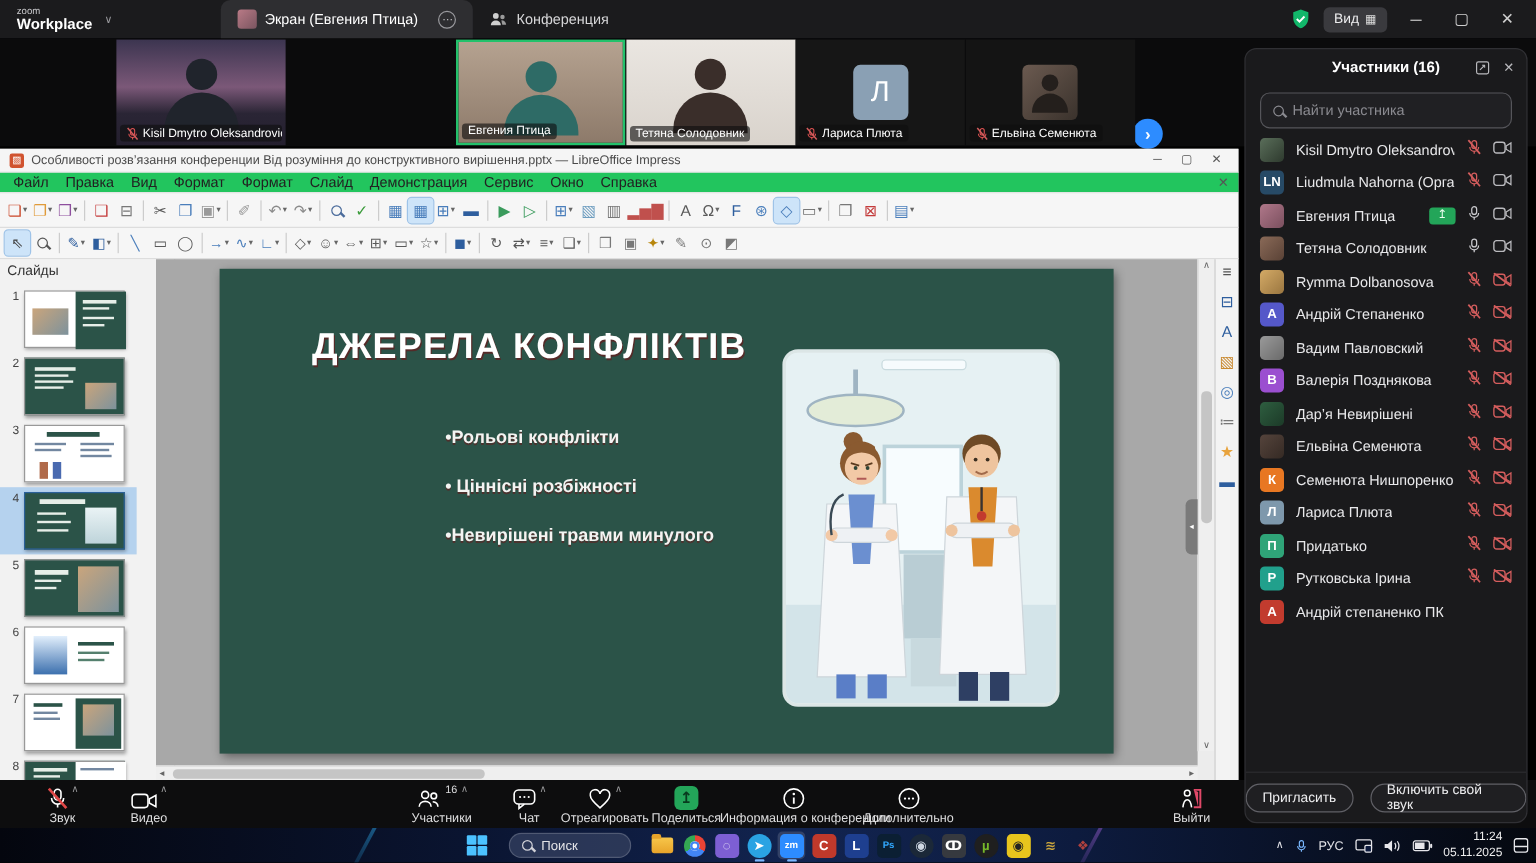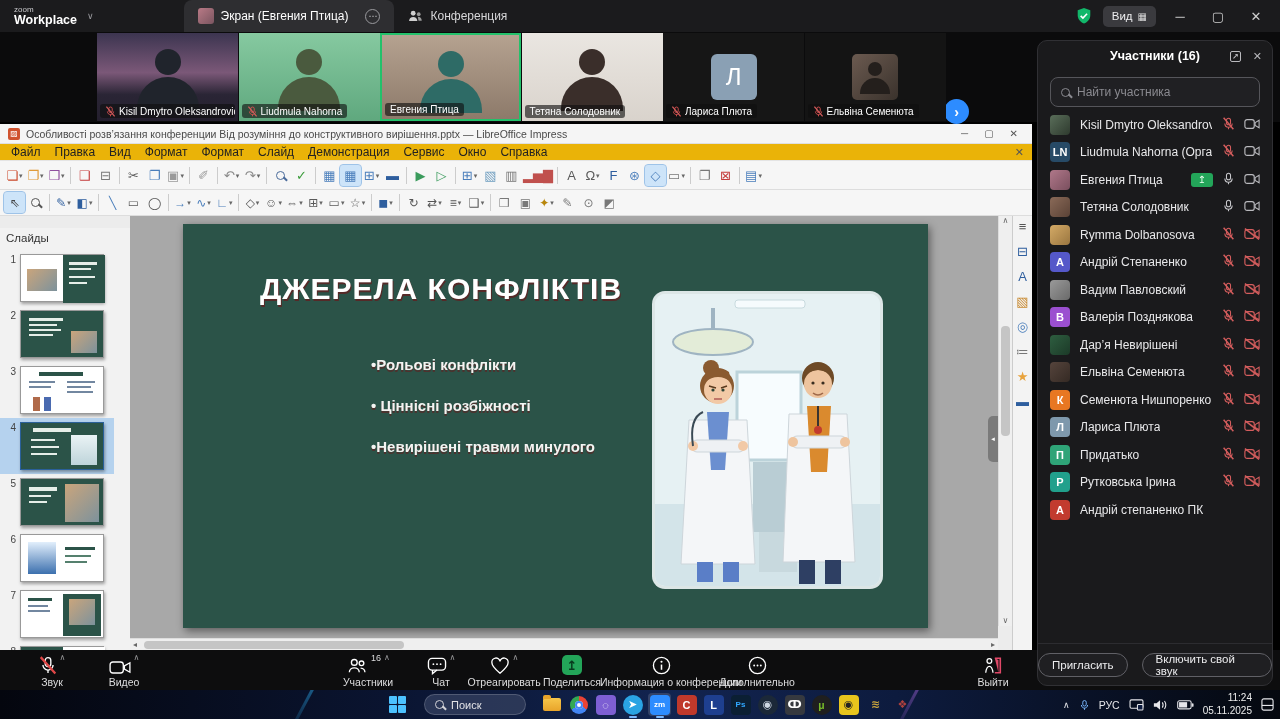--- a/index.html
+++ b/index.html
@@ -32,36 +32,36 @@
   .letter-avatar-lg{position:absolute;left:50%;top:50%;transform:translate(-50%,-50%);width:46px;height:46px;border-radius:6px;display:flex;align-items:center;justify-content:center;color:#fff;font-size:24px;}
   .photo-avatar-lg{position:absolute;left:50%;top:50%;transform:translate(-50%,-50%);width:46px;height:46px;border-radius:5px;overflow:hidden;}
   .next-btn{position:absolute;left:944px;top:67px;width:25px;height:25px;border-radius:50%;background:#2d8cff;color:#fff;font-size:14px;font-weight:bold;display:flex;align-items:center;justify-content:center;}
 
   
   .impress{position:absolute;left:0;top:124px;width:1032px;height:526px;background:#ececec;}
   .imp-titlebar{position:absolute;left:0;top:0;width:100%;height:20px;background:#f5f5f5;display:flex;align-items:center;gap:6px;padding:0 8px;border-bottom:1px solid #e0e0e0;}
   .imp-doc-icon{width:12px;height:12px;background:#d0532f;border-radius:2px;color:#fff;font-size:8px;line-height:12px;text-align:center;}
   .imp-title{font-size:10.5px;color:#4a4a4a;white-space:nowrap;overflow:hidden;}
   .imp-winctl{margin-left:auto;display:flex;gap:16px;color:#555;font-size:10px;padding-right:6px;}
-  .imp-menubar{position:absolute;left:0;top:20px;width:100%;height:17px;background:#eab308;display:flex;align-items:center;border-bottom:1px solid #e4e4e4;padding-left:4px;}
+  .imp-menubar{position:absolute;left:0;top:20px;width:100%;height:17px;background:#22c55e;display:flex;align-items:center;border-bottom:1px solid #e4e4e4;padding-left:4px;}
   .menu-item{font-size:12px;color:#222;padding:0 7px;}
   .imp-close-doc{margin-left:auto;color:#555;font-size:11px;padding-right:8px;}
   .tbrow{position:absolute;left:0;width:100%;display:flex;align-items:center;background:#f6f6f6;padding-left:4px;border-bottom:1px solid #ddd;}
   .tb1{top:37px;height:29px;}
   .tb2{top:66px;height:26px;}
   .tb-btn{height:21px;min-width:21px;padding:0 1px;display:inline-flex;align-items:center;justify-content:center;border-radius:3px;font-size:13px;line-height:1;}
   .tb2 .tb-btn{font-size:12px;}
   .tb-btn.active{background:#cde4f9;outline:1px solid #9ec3e8;}
   .tb-sep{width:1px;height:17px;background:#ccc;margin:0 3px;flex:none;}
   .tb-caret{font-size:7px;color:#666;margin-left:1px;}
   .mag{display:inline-block;width:9px;height:9px;border:1.6px solid currentColor;border-radius:50%;position:relative;}
   .mag::after{content:"";position:absolute;width:5px;height:1.6px;background:currentColor;transform:rotate(45deg);right:-4px;bottom:-1px;}
 
   
-  .spanel{position:absolute;left:0;top:92px;width:146px;height:434px;background:#f2f2f2;border-right:1px solid #c8c8c8;margin-top:12px;}
+  .spanel{position:absolute;left:0;top:92px;width:146px;height:434px;background:#f2f2f2;border-right:1px solid #c8c8c8;}
   .spanel-head{display:flex;align-items:center;height:20px;padding:0 6px;font-size:11.5px;color:#333;}
   .spanel-close{margin-left:auto;color:#555;font-size:10px;}
   .thumbs{position:absolute;left:0;top:22px;width:114px;bottom:0;overflow:hidden;}
   .thumb-row{position:relative;height:56px;display:flex;align-items:center;}
   .thumb-row.selected{background:#b5d2ee;}
   .t-num{width:16px;text-align:right;font-size:10px;color:#444;margin-right:4px;align-self:flex-start;padding-top:4px;}
   .thumb{position:relative;width:84px;height:48px;border:1px solid #999;box-shadow:1px 2px 3px rgba(0,0,0,.35);flex:none;}
   .thumb-row.selected .thumb{border:1px solid #2a6099;}
   .blk{position:absolute;}
   .spanel-scroll{position:absolute;right:0;top:22px;width:15px;bottom:0;background:#ececec;border-left:1px solid #ddd;font-size:8px;color:#666;text-align:center;}
@@ -175,35 +175,20 @@
         <div class="v-label">
           <span style="width: 11px; height: 12px; display: inline-flex;">
             <svg width="13" height="13" viewBox="0 0 16 16">
               <rect x="5.5" y="1.5" width="5" height="8" rx="2.5" stroke="#e05252" stroke-width="1.3" fill="none"></rect>
               <path d="M3.5 8c0 2.5 2 4.5 4.5 4.5s4.5-2 4.5-4.5" stroke="#e05252" stroke-width="1.3" fill="none"></path>
               <line x1="8" y1="12.5" x2="8" y2="15" stroke="#e05252" stroke-width="1.3"></line>
               <line x1="2" y1="1" x2="14" y2="15" stroke="#d45d5d" stroke-width="1.8"></line>
             </svg>
           </span>
           <span>Kisil Dmytro Oleksandrovich</span>
-        </div>
-      </div>
-      <div class="v-tile" style="left: 238.5px; background: linear-gradient(rgb(134, 201, 160), rgb(95, 168, 126));">
-        <div class="sil-head" style="background: rgb(74, 90, 62);"></div>
-        <div class="sil-body" style="background: rgb(74, 90, 62);"></div>
-        <div class="v-label">
-          <span style="width: 11px; height: 12px; display: inline-flex;">
-            <svg width="13" height="13" viewBox="0 0 16 16">
-              <rect x="5.5" y="1.5" width="5" height="8" rx="2.5" stroke="#e05252" stroke-width="1.3" fill="none"></rect>
-              <path d="M3.5 8c0 2.5 2 4.5 4.5 4.5s4.5-2 4.5-4.5" stroke="#e05252" stroke-width="1.3" fill="none"></path>
-              <line x1="8" y1="12.5" x2="8" y2="15" stroke="#e05252" stroke-width="1.3"></line>
-              <line x1="2" y1="1" x2="14" y2="15" stroke="#d45d5d" stroke-width="1.8"></line>
-            </svg>
-          </span>
-          <span>Liudmula Nahorna</span>
         </div>
       </div>
       <div class="v-tile active" style="left: 380px; background: linear-gradient(rgb(181, 162, 144), rgb(141, 122, 106));">
         <div class="sil-head" style="background: rgb(46, 107, 102);"></div>
         <div class="sil-body" style="background: rgb(46, 107, 102);"></div>
         <div class="v-label">
           <span>Евгения Птица</span>
         </div>
       </div>
       <div class="v-tile" style="left: 521.5px; background: linear-gradient(rgb(234, 230, 225), rgb(217, 211, 204));">

